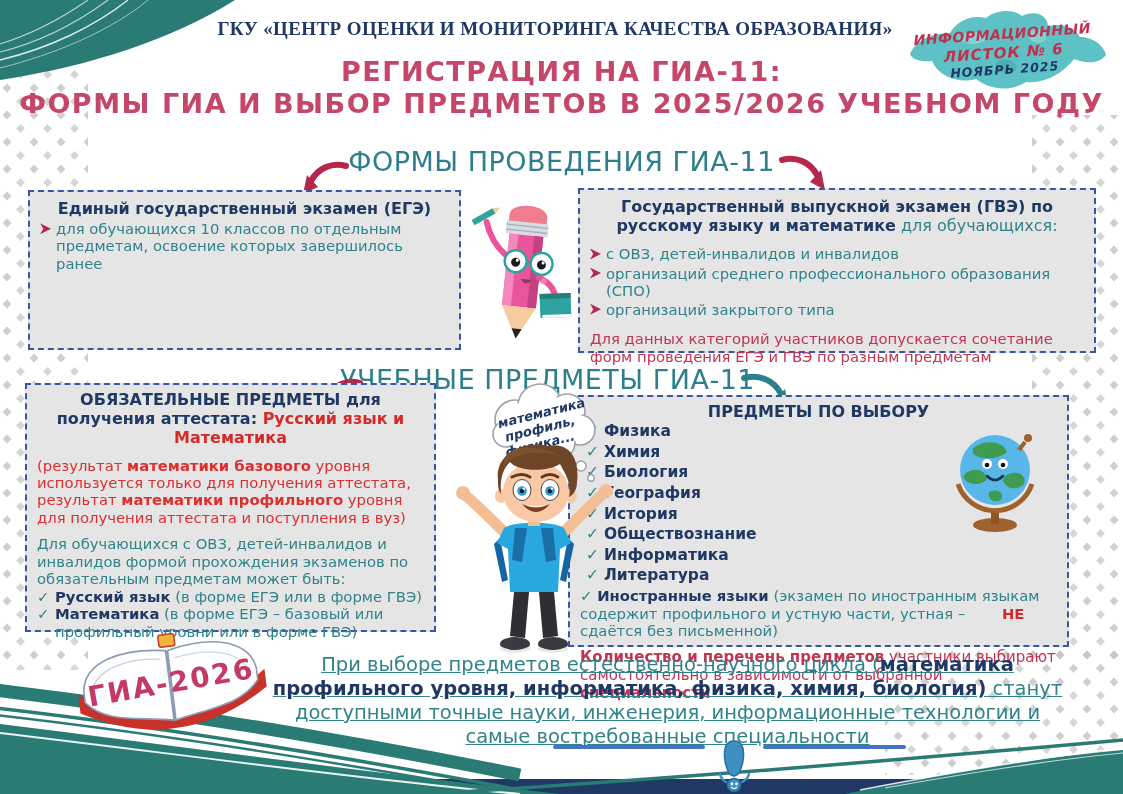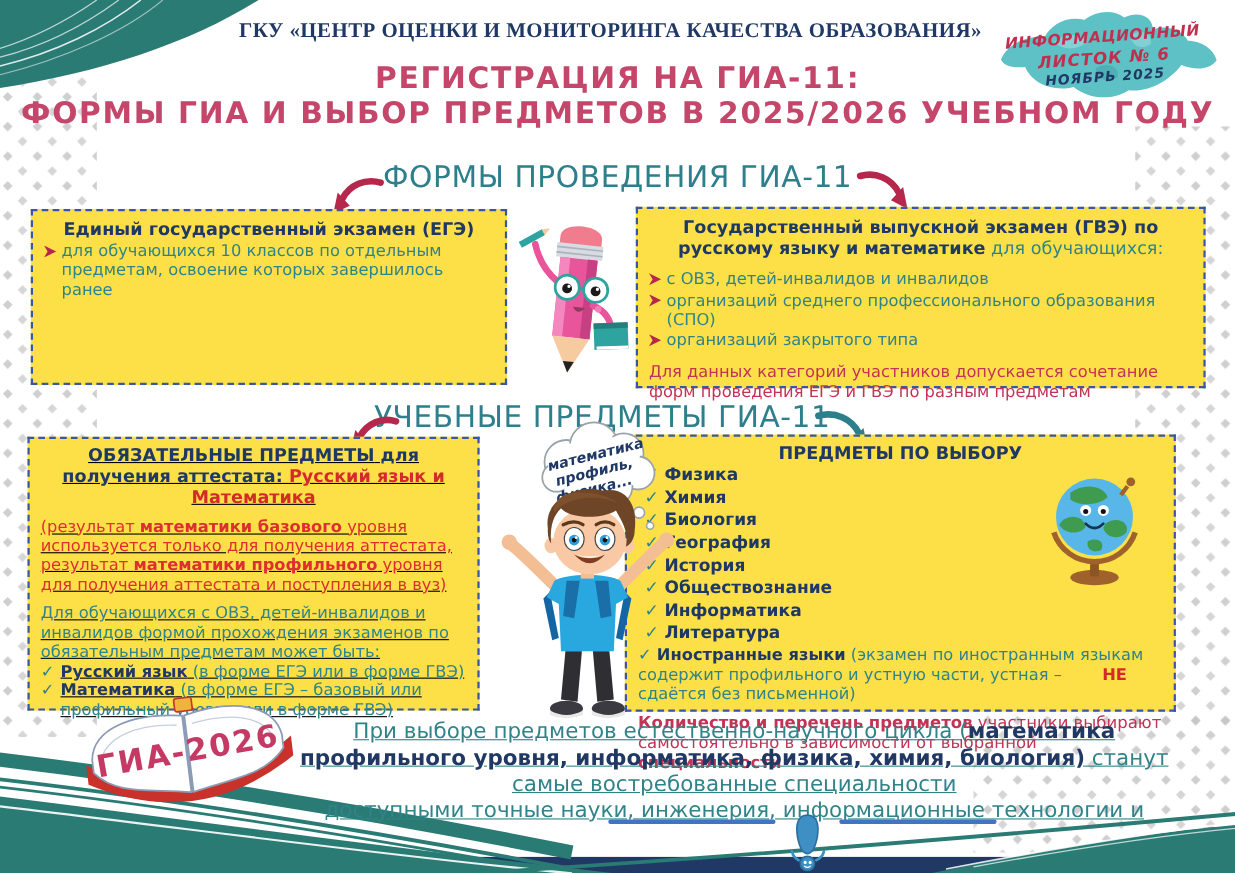--- a/index.html
+++ b/index.html
@@ -19,25 +19,25 @@
   .badge-l1{color:#C0304E;font-size:14px;letter-spacing:.5px;}
   .badge-l2{color:#C0304E;font-size:15px;letter-spacing:1px;}
   .badge-l3{color:#1F3864;font-size:12.5px;letter-spacing:1px;}
 
   .section-h{position:absolute;width:1123px;text-align:center;z-index:2;
     color:#2E7F8C;font-size:27px;letter-spacing:.5px;}
   .s1{top:146px;}
   .s2{top:364px;left:-14px;}
   .arrow{position:absolute;z-index:2;}
 
-  .box{position:absolute;background:#fde047;border:2px dashed #3757A6;box-sizing:border-box;z-index:2;
+  .box{position:absolute;background:#e5e5e5;border:2px dashed #3757A6;box-sizing:border-box;z-index:2;
     padding:7px 10px;}
   .ege-box{left:28px;top:190px;width:433px;height:160px;}
   .gve-box{left:578px;top:188px;width:518px;height:165px;}
-  .mand-box{left:25px;top:397px;width:411px;height:249px;padding-top:5px;text-decoration:underline;}
+  .mand-box{left:25px;top:383px;width:411px;height:249px;padding-top:5px;}
   .choice-box{left:568px;top:395px;width:501px;height:252px;padding-top:5px;}
 
   .box-title{text-align:center;font-weight:bold;color:#1F3864;font-size:16px;line-height:1.2;}
   .teal{color:#2F8389;}
   .navy{color:#1F3864;}
   .red{color:#D42A2A;}
   .b{font-weight:bold;}
   .ne{color:#D42A2A;font-weight:bold;margin-left:32px;}
 
   .bullet{position:relative;padding-left:16px;color:#2F8389;font-size:14.8px;line-height:1.16;margin-top:2px;}
@@ -331,22 +331,22 @@
     <circle cx="42" cy="41" r="2.3" fill="#111111"></circle>
       <circle cx="58" cy="41" r="2.3" fill="#111111"></circle>
     <path d="M42,52 Q50,60 58,52" stroke="#15354E" stroke-width="2.5" fill="none" stroke-linecap="round"></path>
     <circle cx="83" cy="14" r="4" fill="#A0622D"></circle>
     <line x1="80" y1="18" x2="74" y2="26" stroke="#A0622D" stroke-width="4"></line>
   </svg>
 
   <div class="footer-text">
     <div class="fline"><span>При выборе предметов естественно-научного цикла (</span><span class="fb">математика</span></div>
     <div class="fline"><span class="fb">профильного уровня, информатика, физика, химия, биология)</span><span> станут</span></div>
+    <div class="fline">доступными точные науки, инженерия, информационные технологии и</div>
     <div class="fline">самые востребованные специальности</div>
-    <div class="fline">доступными точные науки, инженерия, информационные технологии и</div>
   </div>
 
   <svg class="book" width="218" height="118" viewBox="0 0 218 118">
     <g transform="rotate(-7 109 59)">
       <rect x="100" y="6" width="16" height="12" rx="2" fill="#F0B43C" stroke="#C0392B" stroke-width="1.5"></rect>
       <path d="M14,56 Q109,118 202,52 L202,70 Q109,128 14,74 Z" fill="#C8322B"></path>
       <path d="M20,52 C24,24 60,14 106,22 L106,92 C66,84 38,86 20,64 Z" fill="#FFFFFF" stroke="#8C9BB5" stroke-width="1.6"></path>
       <path d="M194,50 C190,22 154,12 108,22 L108,92 C148,84 176,84 194,62 Z" fill="#FFFFFF" stroke="#8C9BB5" stroke-width="1.6"></path>
       <path d="M28,54 C34,34 62,24 100,30" stroke="#C5CFE0" stroke-width="1.2" fill="none"></path>
       <path d="M186,52 C180,32 152,24 114,30" stroke="#C5CFE0" stroke-width="1.2" fill="none"></path>

